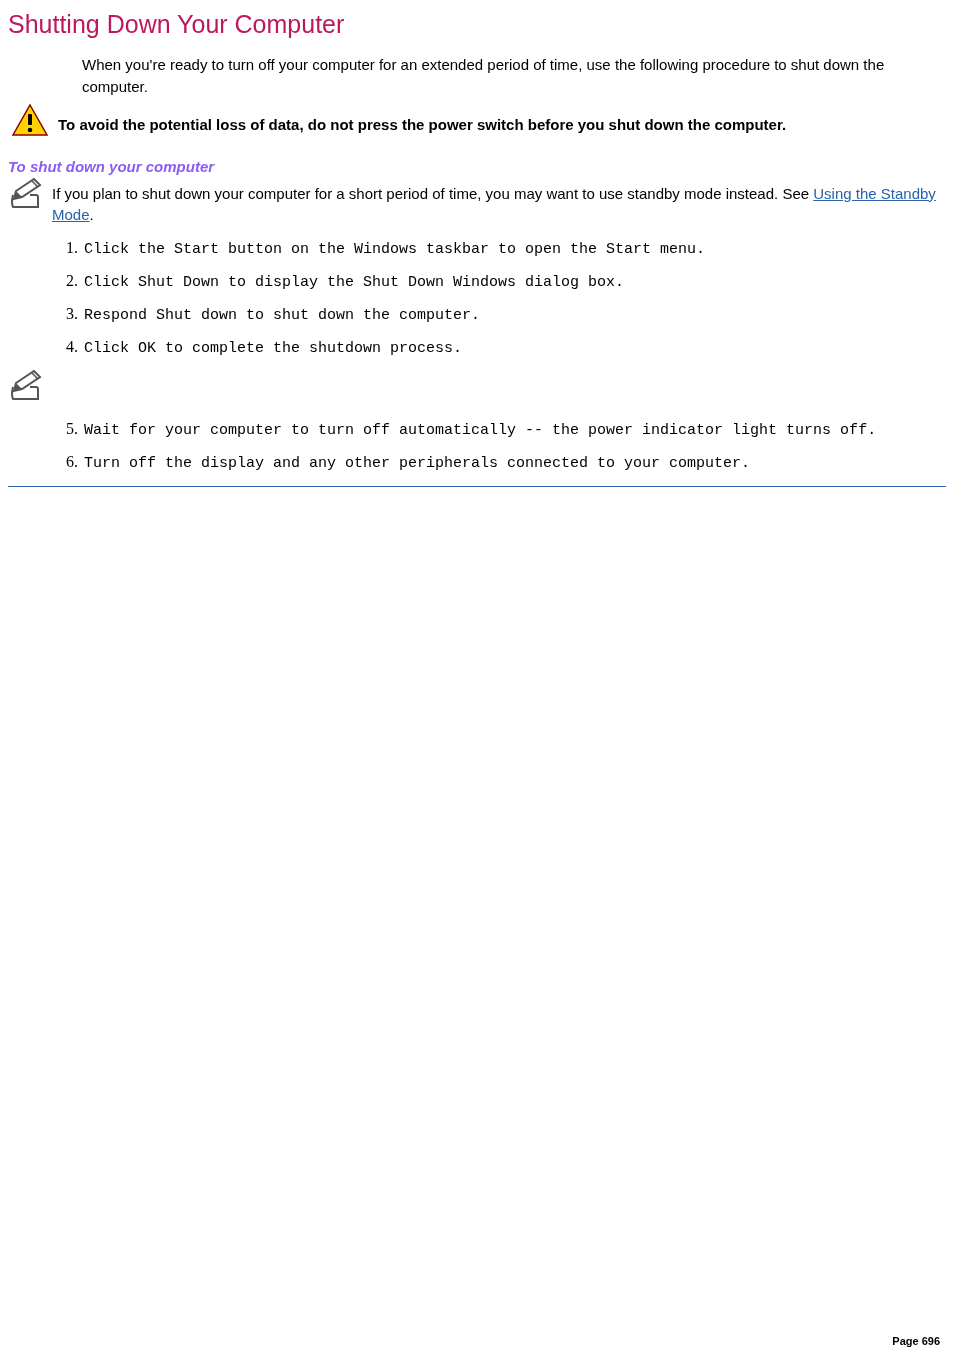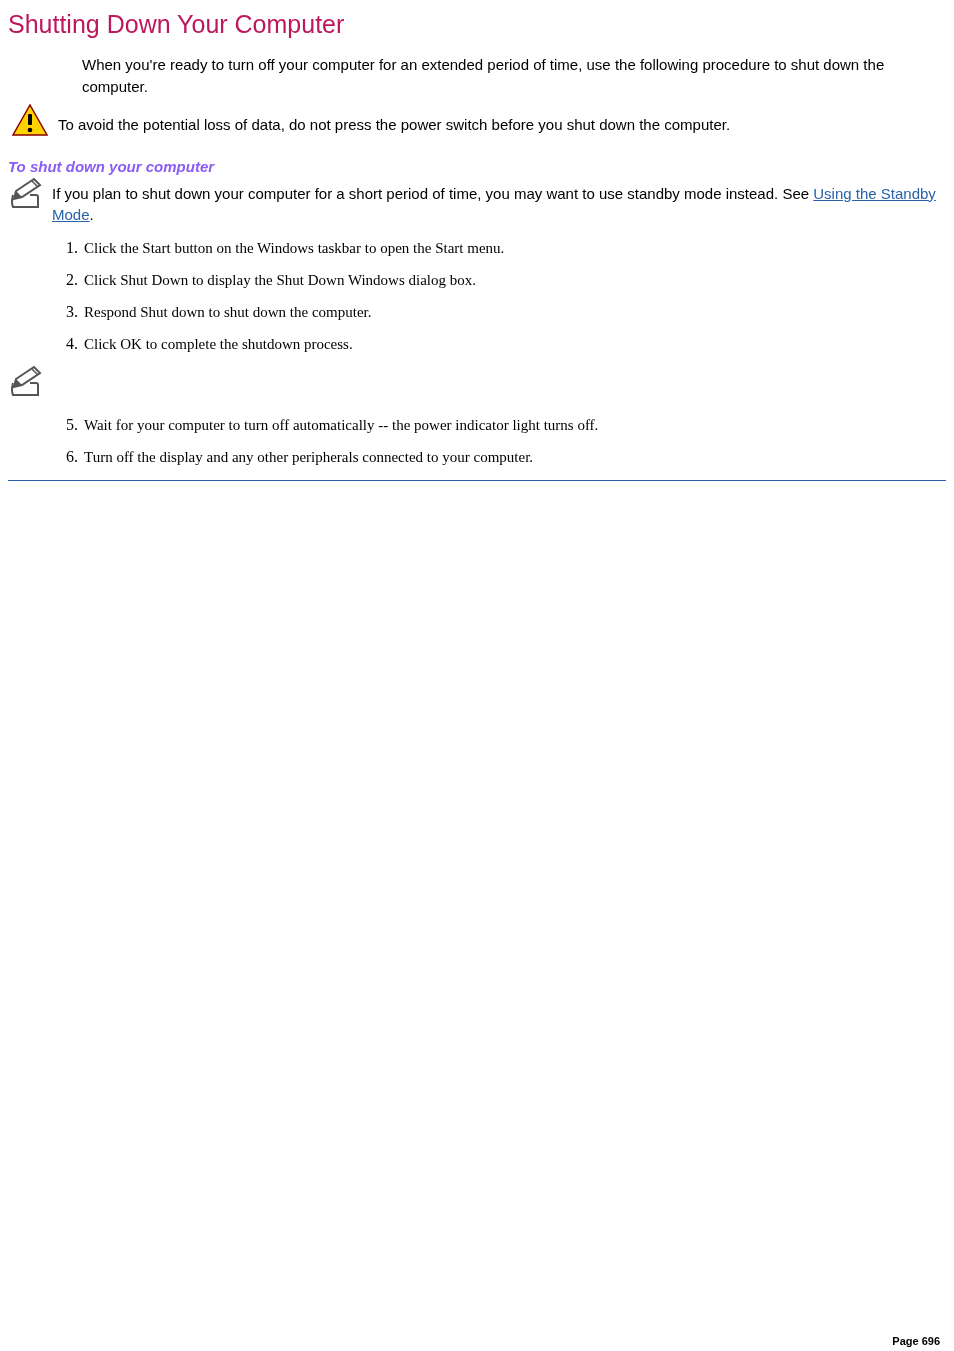--- a/index.html
+++ b/index.html
@@ -20,20 +20,21 @@
     }
     .intro {
       margin: 0 0 10px 74px;
       line-height: 1.45;
     }
     .icon-row {
       position: relative;
       margin: 8px 0;
       line-height: 1.4;
       min-height: 32px;
+      font-weight: bold;
     }
     .icon-row .icon {
       position: absolute;
       left: 4px;
       top: -4px;
     }
     .icon-row .text {
       display: block;
       margin-left: 50px;
       padding-top: 6px;
@@ -63,21 +64,21 @@
       margin: 14px 0 0 34px;
       padding: 0 0 0 40px;
     }
     ol li {
       margin-bottom: 14px;
       padding-left: 2px;
       font-family: 'Times New Roman', serif;
       font-size: 16px;
     }
     ol li span.li-text {
-      font-family: Liberation Serif, serif;
+      font-family: Liberation Mono, monospace;
       font-size: 15px;
     }
     .middle-note {
       margin: 10px 0 14px 0;
       clear: both;
       min-height: 32px;
     }
     .middle-note .icon {
       float: left;
       margin-right: 6px;

